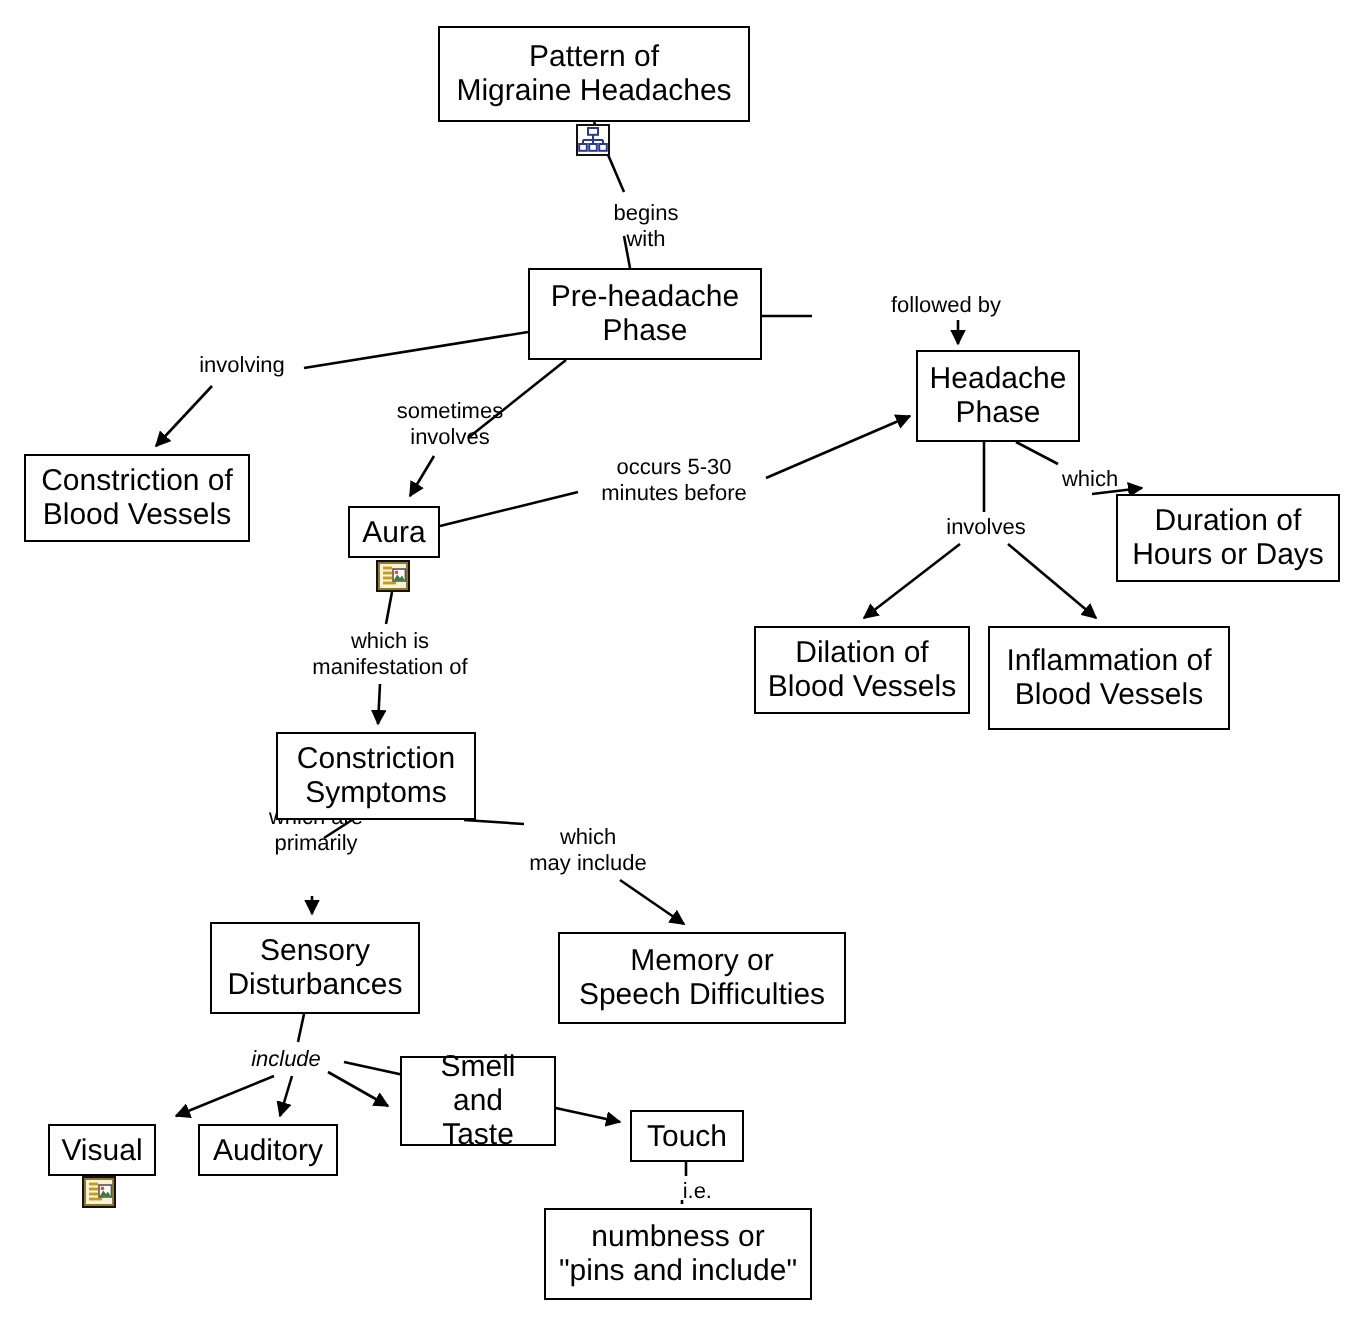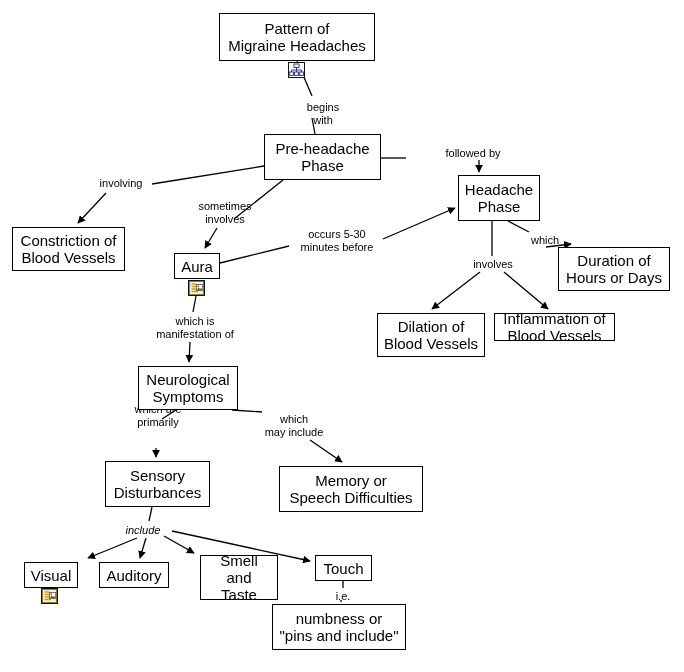--- a/index.html
+++ b/index.html
@@ -163,24 +163,24 @@
       <circle cx="9.2" cy="5.2" r="0.9" fill="#d84f3a"></circle>
     </svg>
   </span>
 
   <div class="node" style="left: 558px; top: 247px; width: 112px; height: 44px;">Duration of
 Hours or Days</div>
 
   <div class="node" style="left: 377px; top: 313px; width: 108px; height: 44px;">Dilation of
 Blood Vessels</div>
 
-  <div class="node" style="left: 494px; top: 313px; width: 121px; height: 28px;">Inflammation of
+  <div class="node" style="left: 494px; top: 313px; width: 121px; height: 52px;">Inflammation of
 Blood Vessels</div>
 
-  <div class="node" style="left: 138px; top: 366px; width: 100px; height: 44px;">Neurological
+  <div class="node" style="left: 138px; top: 366px; width: 100px; height: 44px;">Constriction
 Symptoms</div>
 
   <div class="node" style="left: 279px; top: 466px; width: 144px; height: 46px;">Memory or
 Speech Difficulties</div>
 
   <div class="node" style="left: 105px; top: 461px; width: 105px; height: 46px;">Sensory
 Disturbances</div>
 
   <div class="node" style="left: 24px; top: 562px; width: 54px; height: 26px;">Visual</div>
   <span class="node-icon" style="left: 41px; top: 588px;">
@@ -191,21 +191,21 @@
       <line x1="2.5" y1="8" x2="7" y2="8" stroke="#c89a18" stroke-width="1.4"></line>
       <line x1="2.5" y1="10.5" x2="9" y2="10.5" stroke="#c89a18" stroke-width="1.4"></line>
       <rect x="7.5" y="3.5" width="6.2" height="6" fill="#ffffff" stroke="#555555" stroke-width="0.8"></rect>
       <path d="M 7.8 9.2 L 9.6 6.2 L 11 8 L 12 6.8 L 13.4 9.2 Z" fill="#3a7d35"></path>
       <circle cx="9.2" cy="5.2" r="0.9" fill="#d84f3a"></circle>
     </svg>
   </span>
 
   <div class="node" style="left: 99px; top: 562px; width: 70px; height: 26px;">Auditory</div>
 
-  <div class="node" style="left: 200px; top: 555px; width: 78px; height: 45px;">Smell and
+  <div class="node" style="left: 200px; top: 528px; width: 78px; height: 45px;">Smell and
 Taste</div>
 
   <div class="node" style="left: 315px; top: 555px; width: 57px; height: 26px;">Touch</div>
 
   <div class="node" style="left: 272px; top: 604px; width: 134px; height: 46px;">numbness or
 "pins and include"</div>
 
   <div class="link-label" style="left: 295px; top: 101px; width: 56px;">begins
 with</div>
   <div class="link-label" style="left: 408px; top: 147px; width: 70px; margin-left: 30px;">followed by</div>
@@ -216,15 +216,15 @@
 minutes before</div>
   <div class="link-label" style="left: 527px; top: 234px; width: 36px;">which</div>
   <div class="link-label" style="left: 466px; top: 258px; width: 54px;">involves</div>
   <div class="link-label" style="left: 145px; top: 315px; width: 100px;">which is
 manifestation of</div>
   <div class="link-label" style="left: 125px; top: 403px; width: 66px;">which are
 primarily</div>
   <div class="link-label" style="left: 257px; top: 413px; width: 74px;">which
 may include</div>
   <div class="link-label" style="left: 118px; top: 524px; width: 50px; font-style: italic;">include</div>
-  <div class="link-label" style="left: 330px; top: 590px; width: 26px;">i.e.</div>
+  <div class="link-label" style="left: 330px; top: 590px; width: 26px; text-align: right;">i.e.</div>
 
 </div>
 
 </body></html>

